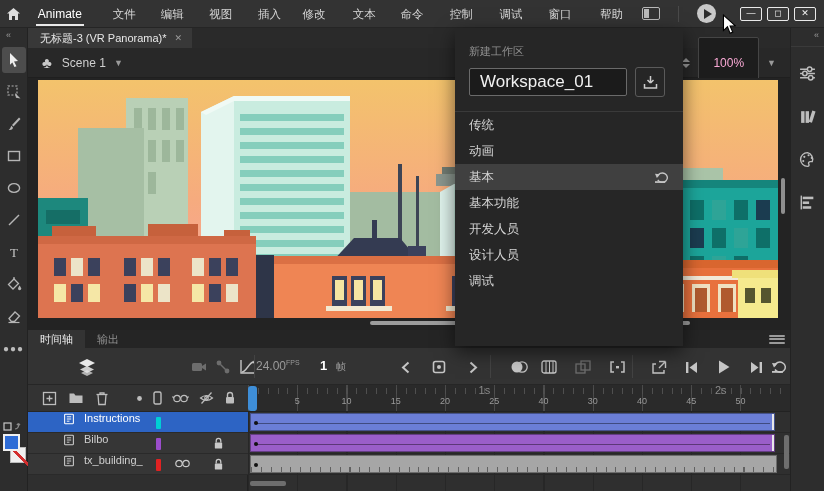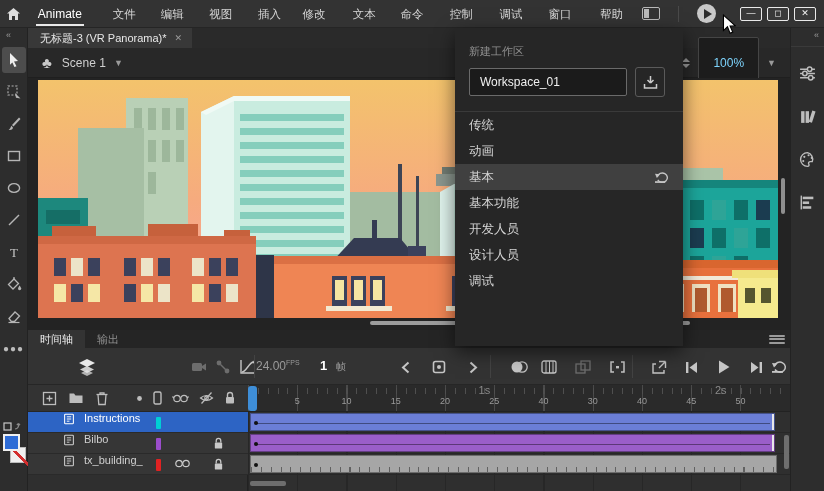--- a/index.html
+++ b/index.html
@@ -68,21 +68,21 @@
     display:flex; align-items:center; border-bottom:1px solid #1f1f1f; }
   .scene-ico { color:#c9c9c9; font-size:15px; margin:0 10px 0 14px; }
   .scene-name { color:#cfcfcf; font-size:12px; margin-right:8px; }
   .chev { color:#9a9a9a; font-size:9px; }
   .editbar-right { margin-left:auto; display:flex; align-items:center; gap:8px; padding-right:14px; }
   .crop-ico { width:14px; height:14px; border:1.3px solid #9a9a9a; border-radius:2px; }
   .stepper { display:flex; flex-direction:column; gap:2px; align-items:center; }
   .stepper i { display:block; width:0; height:0; border-left:4px solid transparent; border-right:4px solid transparent; }
   .stepper .up { border-bottom:4px solid #9a9a9a; }
   .stepper .dn { border-top:4px solid #9a9a9a; }
-  .zoom-box { background:#1d1d1d; border:1px solid #454545; border-radius:2px; color:#7dd3fc;
+  .zoom-box { background:#1d1d1d; border:1px solid #454545; border-radius:2px; color:#f9a8d4;
     font-size:12px; padding:18px 14px; }
 
   
   .stage-wrap { position:absolute; left:0; top:50px; width:762px; height:252px; background:#232323; }
   .stage-canvas { position:absolute; left:10px; top:2px; width:740px; height:238px; overflow:hidden; }
   .hscroll { position:absolute; left:342px; top:243px; width:320px; height:4px; background:#9c9c9c; border-radius:2px; }
   .vscroll { position:absolute; left:753px; top:100px; width:4px; height:36px; background:#8f8f8f; border-radius:2px; }
 
   
   .timeline { position:absolute; left:0; top:302px; width:762px; height:161px; background:#2e2e2e; }
@@ -135,21 +135,21 @@
     background-image:repeating-linear-gradient(90deg, rgba(40,40,40,0.55) 0 1px, transparent 1px 9.85px); }
   .fr-vscroll { position:absolute; left:536px; top:50px; width:5px; height:34px; background:#6e6e6e; border-radius:2px; }
   .tl-hscroll { position:absolute; left:2px; top:96px; width:36px; height:5px; background:#6e6e6e; border-radius:2px; }
 
   
   .ws-menu { position:absolute; left:455px; top:28px; width:228px; height:318px; background:#262626;
     box-shadow:0 6px 18px rgba(0,0,0,0.55); z-index:50; }
   .ws-label { color:#8f8f8f; font-size:11px; padding:16px 14px 8px; }
   .ws-row { display:flex; align-items:center; gap:8px; padding:0 14px; }
   .ws-input { width:158px; height:28px; background:#1b1b1b; border:1px solid #6a6a6a; border-radius:2px;
-    color:#f0f0f0; font-size:12px; padding:0 10px; font-family:"Liberation Sans",sans-serif; }
+    color:#f0f0f0; font-size:17px; padding:0 10px; font-family:"Liberation Sans",sans-serif; }
   .ws-save { width:30px; height:30px; border:1px solid #5a5a5a; border-radius:3px; display:flex; align-items:center; justify-content:center; background:#262626; }
   .ws-div { height:1px; background:#3a3a3a; margin:14px 0 0; }
   .ws-section { color:#8f8f8f; font-size:11px; padding:12px 14px 6px; }
   .ws-items { }
   .ws-item { height:26px; display:flex; align-items:center; padding:0 14px; color:#d6d6d6; font-size:12.5px; }
   .ws-item .reset { display:none; margin-left:auto; }
   .ws-item.active { background:#404040; }
   .ws-item.active .reset { display:block; }
 
   

